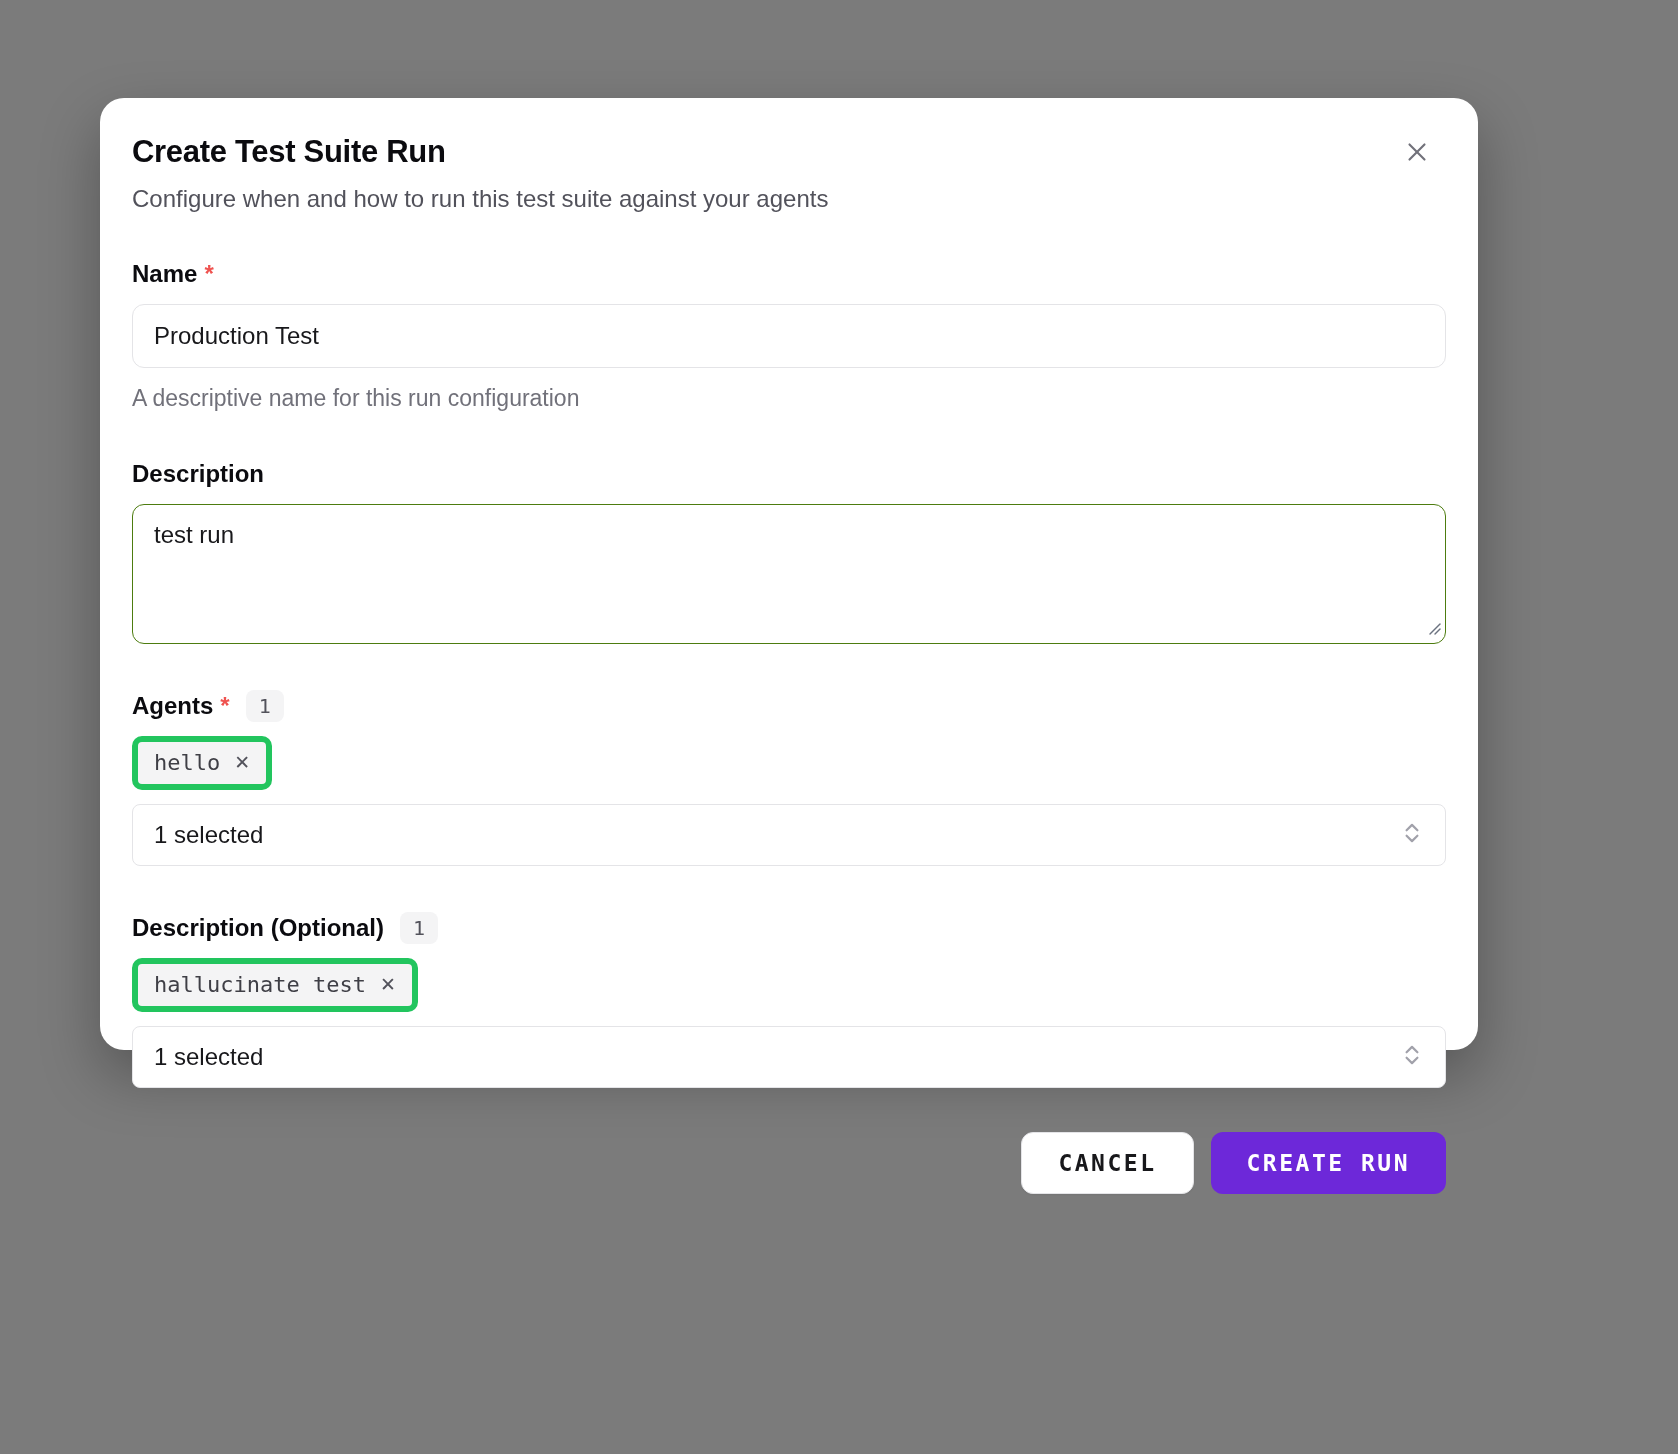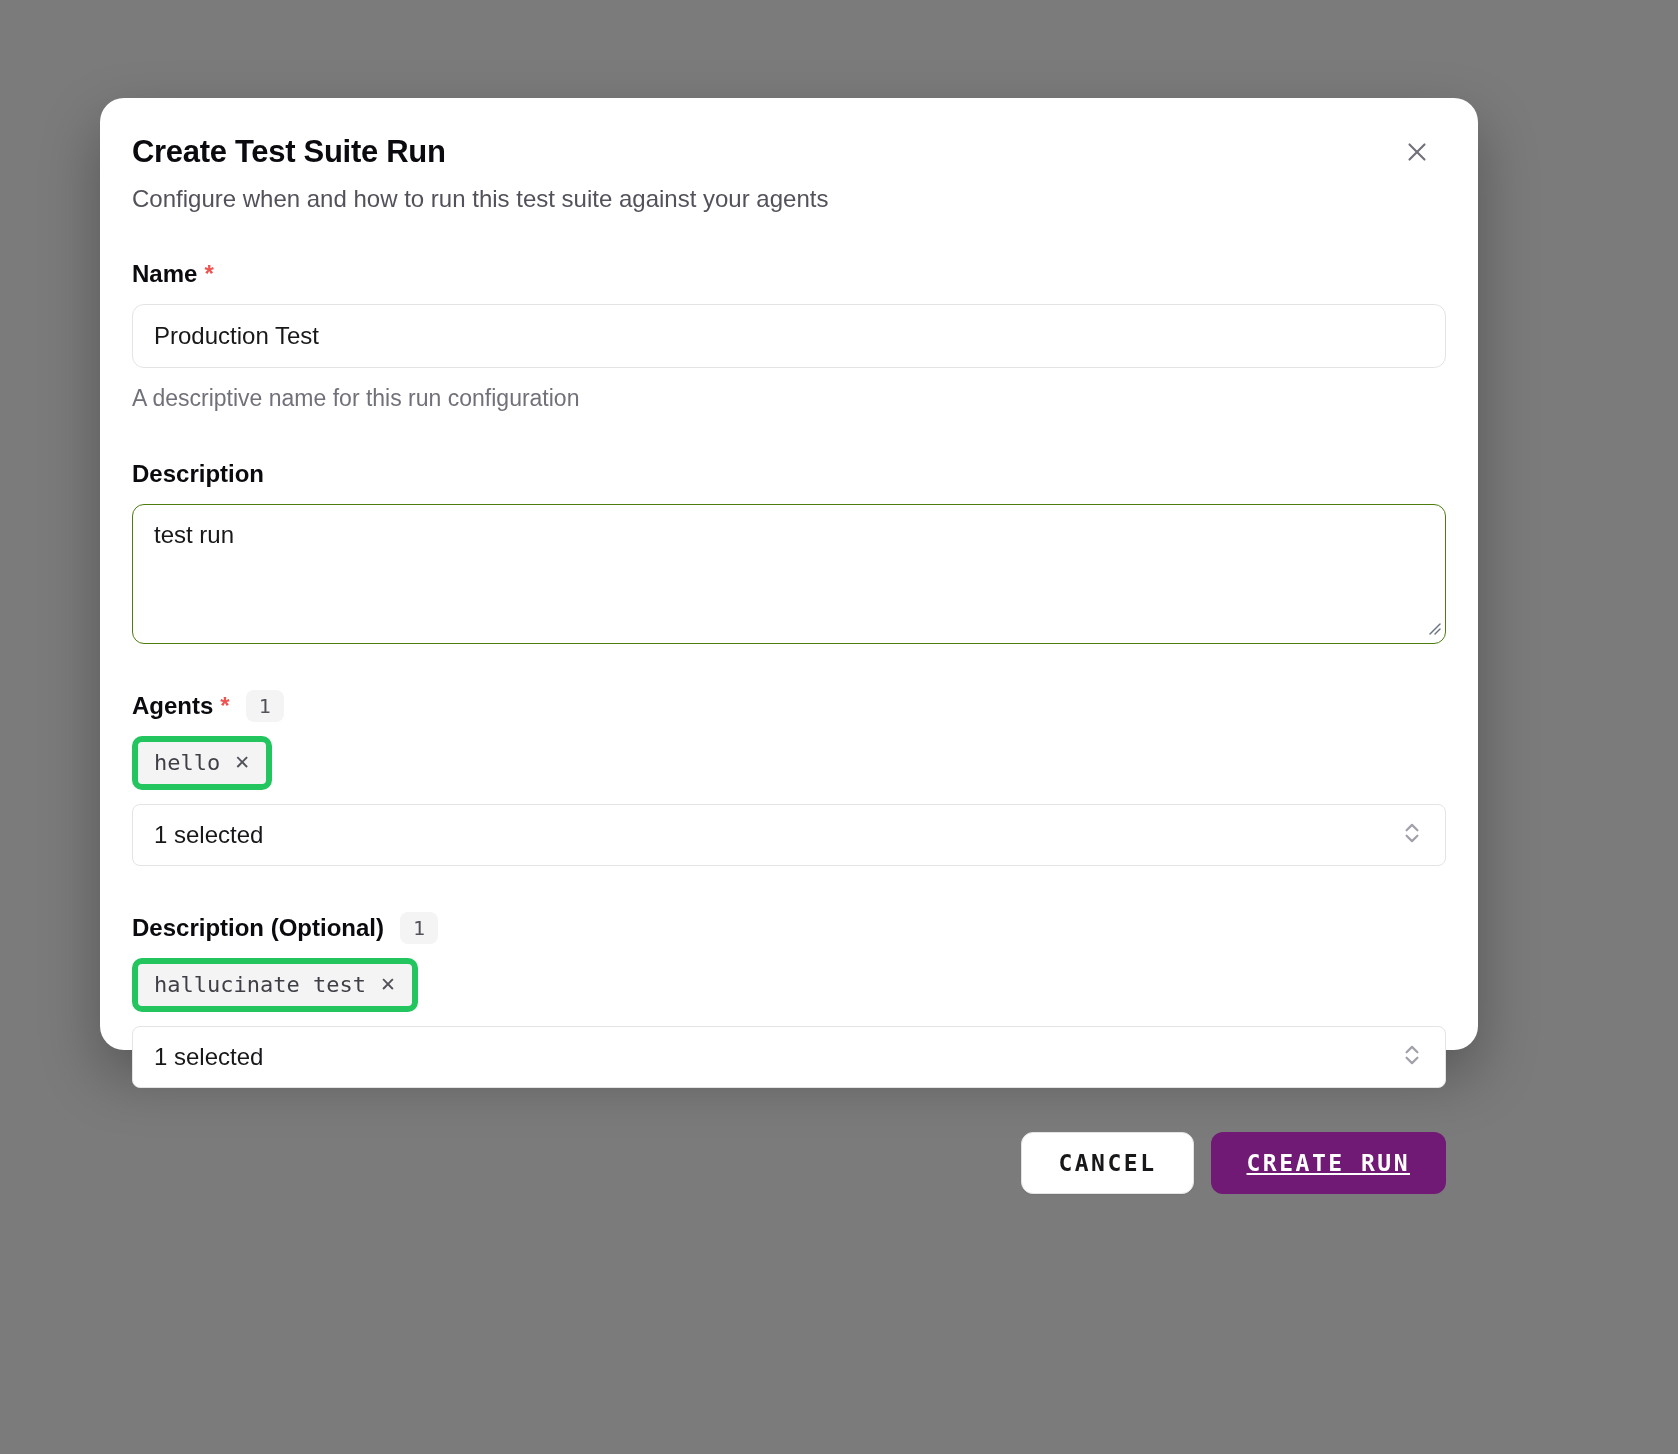--- a/index.html
+++ b/index.html
@@ -173,24 +173,23 @@
     align-items: center;
     padding: 0 36px;
   }
   .btn-cancel {
     background: #ffffff;
     border: 1px solid #e4e4e7;
     color: #18181b;
     box-shadow: 0 1px 2px rgba(0,0,0,0.05);
   }
   .btn-create {
-    background: #701a75;
+    background: #6d28d9;
     border: none;
     color: #ffffff;
-    text-decoration: underline;
   }
 </style>
 </head>
 <body>
 
 <div class="modal">
 
   <button class="close-btn">
     <span>
       <svg width="30" height="30" viewBox="0 0 24 24" fill="none" stroke="#71717a" stroke-width="1.7" stroke-linecap="round">

